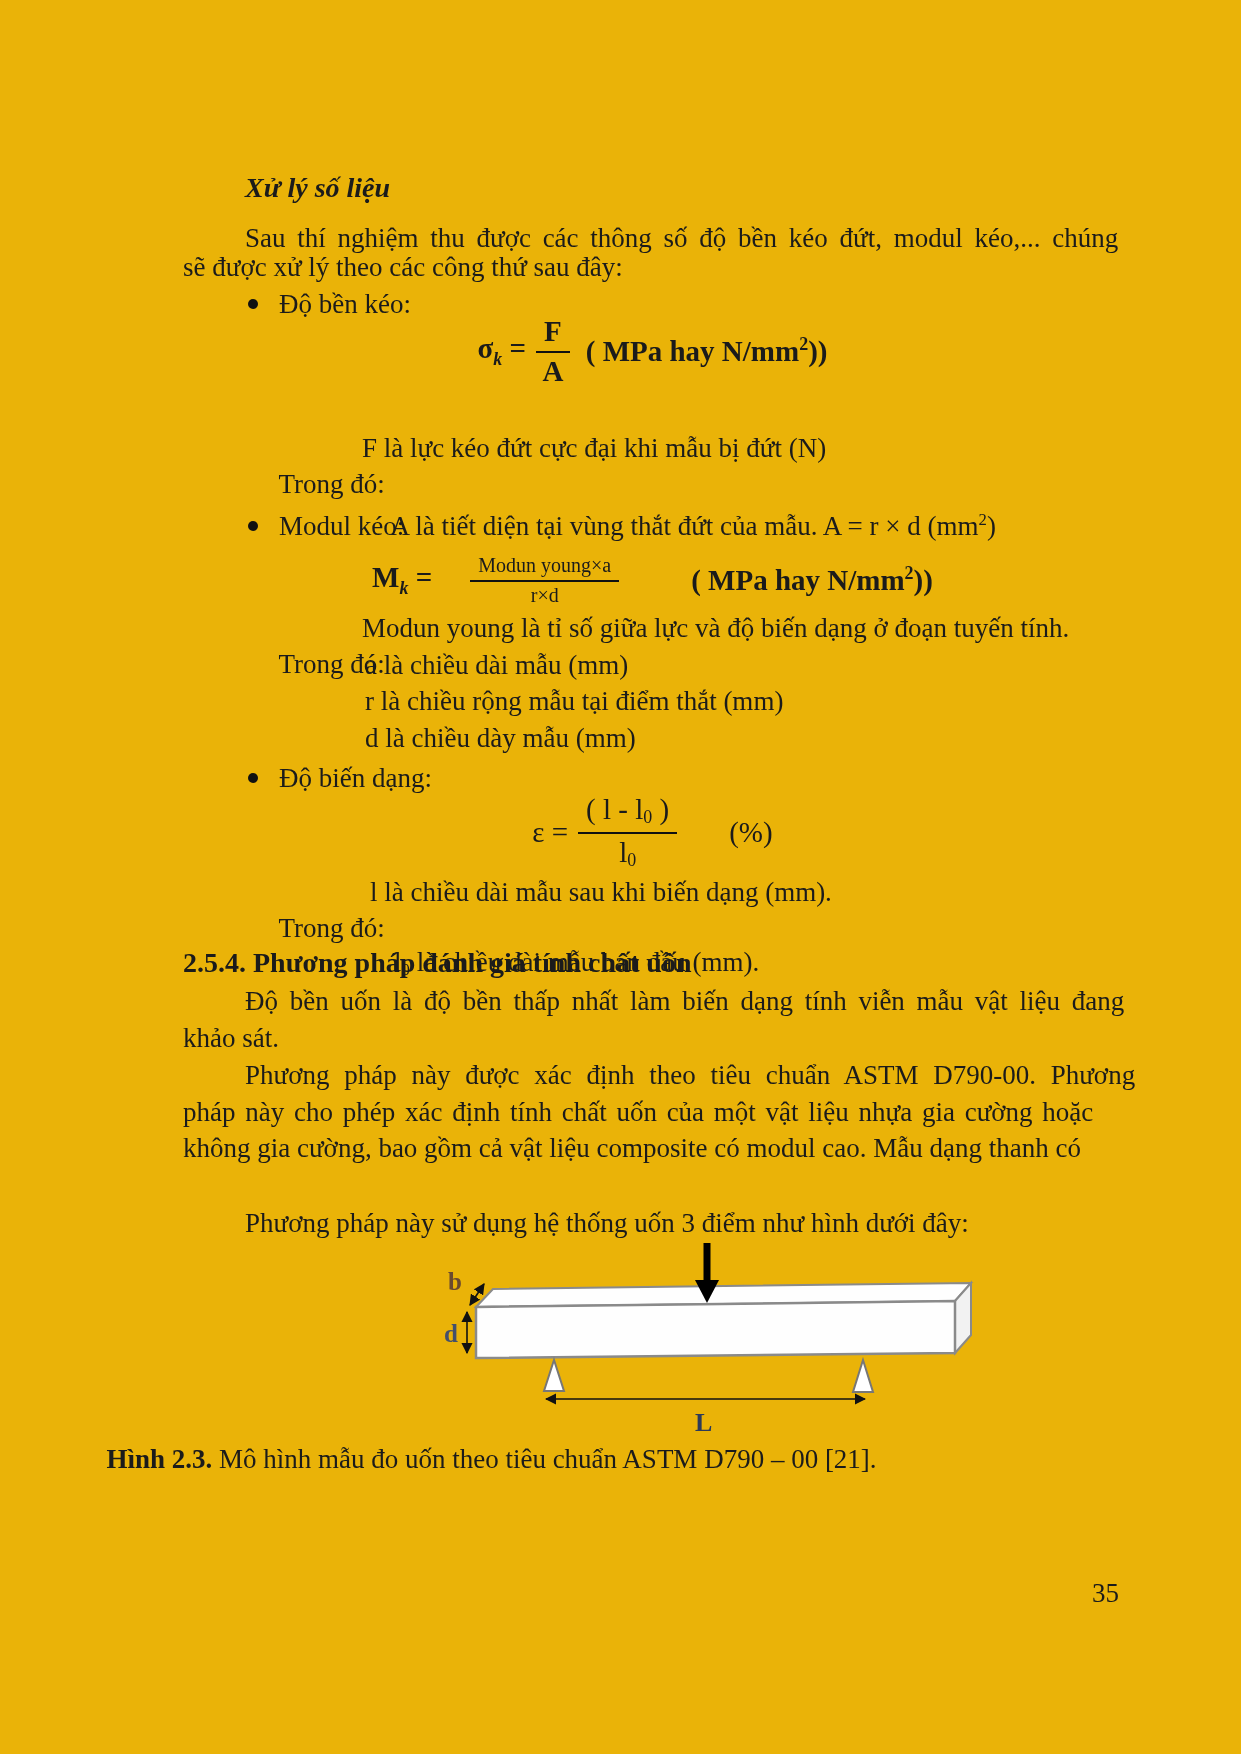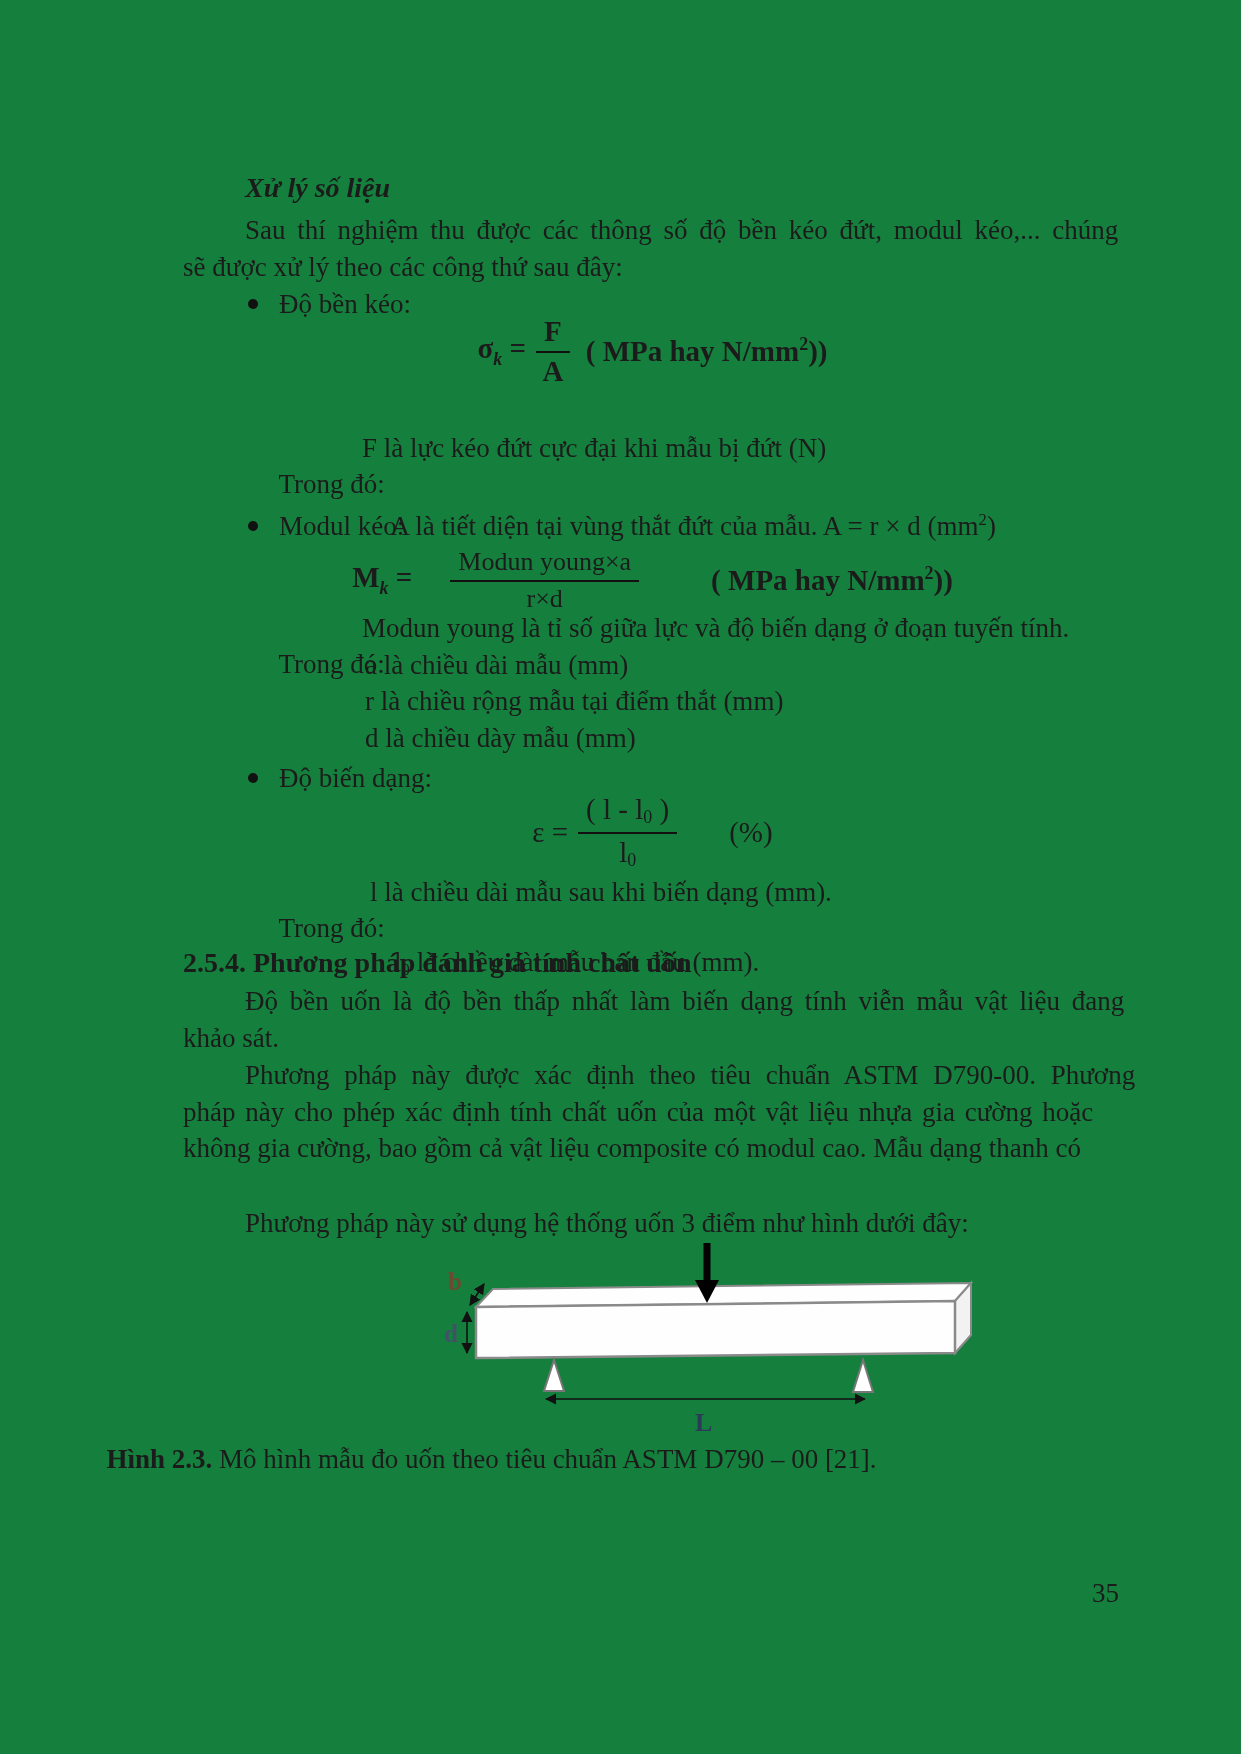--- a/index.html
+++ b/index.html
@@ -4,21 +4,21 @@
 <style>
   * { margin:0; padding:0; box-sizing:border-box; }
   html,body { background:#ffffff; }
   body {
     width:1241px; height:1754px;
     position:relative;
     font-family:"Liberation Serif", "DejaVu Serif", serif;
     color:#1b1b1b;
     overflow:hidden;
   }
-  .page { position:absolute; inset:0; background:#15803d; }
+  .page { position:absolute; inset:0; background:#eab308; }
 
   .line {
     position:absolute;
     font-size:27px;
     line-height:36px;
     white-space:pre;
   }
   .ws3 { word-spacing:3px; }
   .ws5 { word-spacing:5px; }
   .ws8 { word-spacing:8px; }
@@ -71,21 +71,21 @@
   }
   svg text { font-family:"Liberation Serif","DejaVu Serif",serif; }
 </style>
 </head>
 <body>
 
 <div class="page">
 
   <div class="line h-italic" style="left:245px; top:170px;">Xử lý số liệu</div>
 
-  <div class="line ws5" style="left:245px; top:212px;text-align:center;">Sau thí nghiệm thu được các thông số độ bền kéo đứt, modul kéo,... chúng</div>
+  <div class="line ws5" style="left:245px; top:220px;text-align:center;">Sau thí nghiệm thu được các thông số độ bền kéo đứt, modul kéo,... chúng</div>
   <div class="line" style="left:183px; top:249px;">sẽ được xử lý theo các công thứ sau đây:</div>
 
   <span class="bullet-dot" style="left:248px; top:299px;"></span>
   <div class="line" style="left:279px; top:286px;">Độ bền kéo:</div>
 
   <div class="formula-row formula-heavy" style="top:312px; height:78px;">
     <span><span>σ</span><sub>k</sub><span> = </span></span>
     <span class="frac">
       <span class="num">F</span>
       <span class="den">A</span>
@@ -100,21 +100,21 @@
   </div>
   <div class="note-line" style="left:365px; top:466px;">
     <span>A là tiết diện tại vùng thắt đứt của mẫu. A = r × d (mm</span><sup>2</sup><span>)</span>
   </div>
 
   <span class="bullet-dot" style="left:248px; top:521px;"></span>
   <div class="line" style="left:279px; top:508px;">Modul kéo:</div>
 
   <div class="formula-row" style="top:540px; height:80px;gap:28px;">
     <span class="formula-heavy"><span>M</span><sub>k</sub><span> = </span></span>
-    <span class="frac" style="font-size:26px;">
+    <span class="frac" style="font-size:20px;">
       <span class="num">Modun young×a</span>
       <span class="den">r×d</span>
     </span>
     <span class="f-gap"></span>
     <span class="formula-heavy"><span>( MPa hay N/mm</span><sup>2</sup><span>))</span></span>
   </div>
 
   <div class="note-line" style="left:252px; top:610px;">
     <span>Trong đó:</span>
     <span class="note-content">Modun young là tỉ số giữa lực và độ biến dạng ở đoạn tuyến tính.</span>

